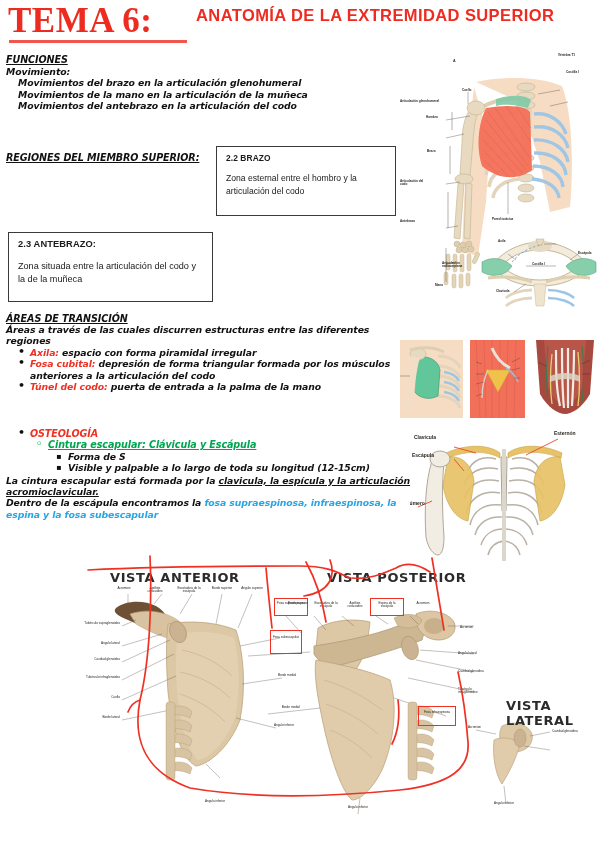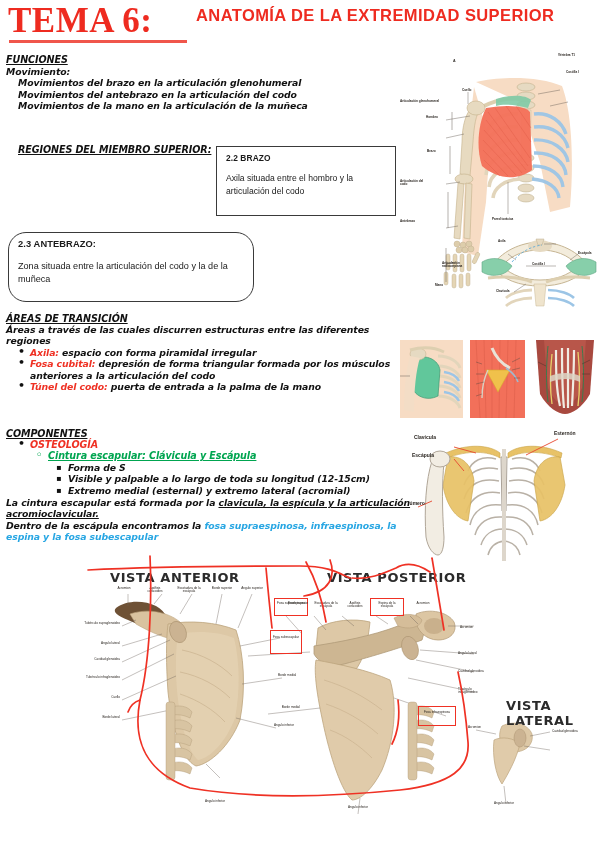--- a/index.html
+++ b/index.html
@@ -22,32 +22,32 @@
   
   .note{font-family:"DejaVu Sans",sans-serif;font-weight:bold;font-style:italic;
         font-size:9.3px;line-height:11.4px;color:#111;letter-spacing:-.1px;}
   .hd{font-family:"DejaVu Sans",sans-serif;font-weight:bold;font-style:italic;
       font-size:9.6px;color:#111;text-decoration:underline;letter-spacing:-.1px;}
 
   #funciones{position:absolute;left:6px;top:54px;width:400px;}
   #funciones .sub{margin-top:1px;}
   #funciones .ind{padding-left:12px;}
 
-  #regiones-head{position:absolute;left:6px;top:144px;margin-left:12px;}
+  #regiones-head{position:absolute;left:6px;top:152px;}
 
   
   .rbox{position:absolute;border:1.6px solid #3a3a3a;background:#fff;
         box-sizing:border-box;padding:6px 8px 6px 9px;}
   .rbox .bt{font-family:"Liberation Sans",sans-serif;font-weight:bold;
             font-size:9.3px;color:#1a1a1a;letter-spacing:.1px;}
   .rbox .bb{font-family:"Liberation Sans",sans-serif;font-weight:normal;
             font-size:9.1px;color:#1a1a1a;line-height:13px;margin-top:11px;}
   #box-hombro  {left:8px;  top:150px; width:199px; height:66px;}
   #box-brazo   {left:216px;top:146px; width:180px; height:70px;}
-  #box-antebrazo{left:8px; top:232px; width:246px; height:70px;border-radius:18px;}
+  #box-antebrazo{left:8px; top:232px; width:205px; height:70px;}
   #box-mano    {left:222px;top:234px; width:122px; height:68px;}
   #box-brazo .bt{font-size:8.4px;}
   #box-brazo .bb{margin-top:9px;font-size:8.6px;line-height:12.5px;}
 
   
   #areas{position:absolute;left:6px;top:313px;width:400px;}
   ul.bul{margin:0;padding:0 0 0 14px;list-style:none;}
   ul.bul>li{position:relative;padding-left:10px;}
   ul.bul>li:before{content:"•";position:absolute;left:-2px;top:-1px;
       font-size:11px;color:#111;}
@@ -83,29 +83,29 @@
   <div id="title-row">
     <div id="tema-title">TEMA 6:</div>
     <div id="tema-underline"></div>
     <div id="doc-title">ANATOMÍA DE LA EXTREMIDAD SUPERIOR</div>
   </div>
 
   <div id="funciones">
     <div class="hd">FUNCIONES</div>
     <div class="note sub">Movimiento:</div>
     <div class="note ind">Movimientos del brazo en la articulación glenohumeral</div>
+    <div class="note ind">Movimientos de la mano en la articulación de la muñeca</div>
     <div class="note ind">Movimientos del antebrazo en la articulación del codo</div>
-    <div class="note ind">Movimientos de la mano en la articulación de la muñeca</div>
   </div>
 
   <div id="regiones-head" class="hd">REGIONES DEL MIEMBRO SUPERIOR:</div>
 
   <div class="rbox" id="box-brazo">
     <div class="bt">2.2 BRAZO</div>
-    <div class="bb">Axila situada entre el hombro y la articulación del codo</div>
+    <div class="bb">Zona esternal entre el hombro y la articulación del codo</div>
   </div>
   <div class="rbox" id="box-antebrazo">
     <div class="bt">2.3 ANTEBRAZO:</div>
     <div class="bb">Zona situada entre la articulación del codo y la de la muñeca</div>
   </div>
 
   <div id="areas">
     <div class="hd">ÁREAS DE TRANSICIÓN</div>
     <div class="note">Áreas a través de las cuales discurren estructuras entre las diferentes regiones</div>
     <ul class="bul note">
@@ -115,26 +115,24 @@
       <li>
         <span class="kw-red">Fosa cubital</span><span class="kw-red">:</span><span> depresión de forma triangular formada por los músculos anteriores a la articulación del codo</span>
       </li>
       <li>
         <span class="kw-red">Túnel del codo</span><span class="kw-red">:</span><span> puerta de entrada a la palma de la mano</span>
       </li>
     </ul>
   </div>
 
   <div id="componentes">
-    <div class="hd">COMPONENTES</div>
     <div class="note lv1">OSTEOLOGÍA</div>
     <div class="note lv2">Cintura escapular: Clávicula y Escápula</div>
     <div class="note lv3">Forma de S</div>
     <div class="note lv3">Visible y palpable a lo largo de toda su longitud (12-15cm)</div>
-    <div class="note lv3">Extremo medial (esternal) y extremo lateral (acromial)</div>
     <div class="note" style="margin-top:1px;">
       <span>La cintura escapular está formada por la </span><span style="text-decoration:underline">clavicula, la espícula y la articulación acromioclavicular.</span>
     </div>
     <div class="note">
       <span>Dentro de la escápula encontramos la </span><span class="blue">fosa supraespinosa, infraespinosa, la espina y la fosa subescapular</span>
     </div>
   </div>
 
   <div class="panel" id="fig-upper-limb" style="left:400px;top:42px;width:200px;height:250px;">
     <svg width="200" height="250" viewBox="0 0 200 250">

